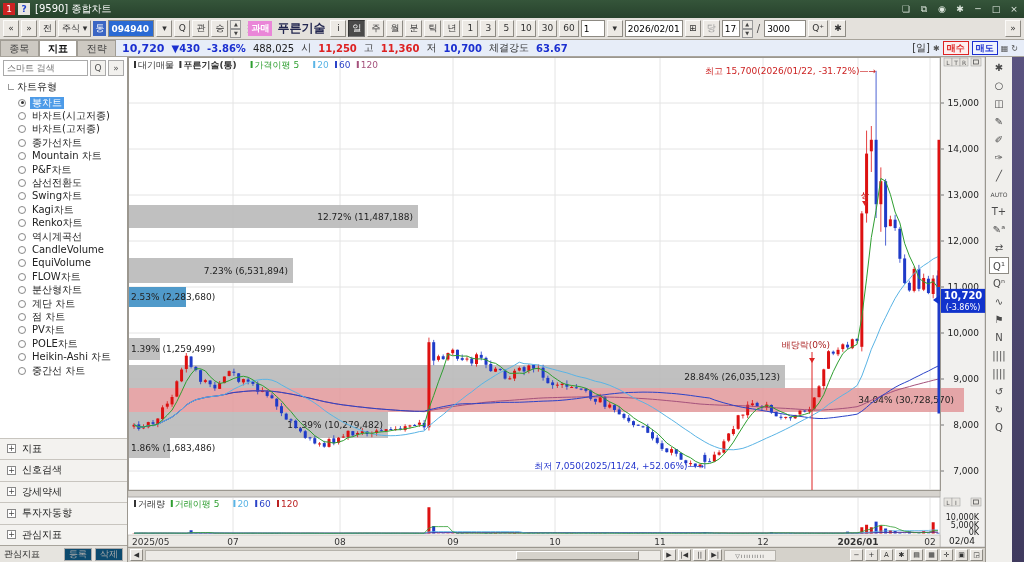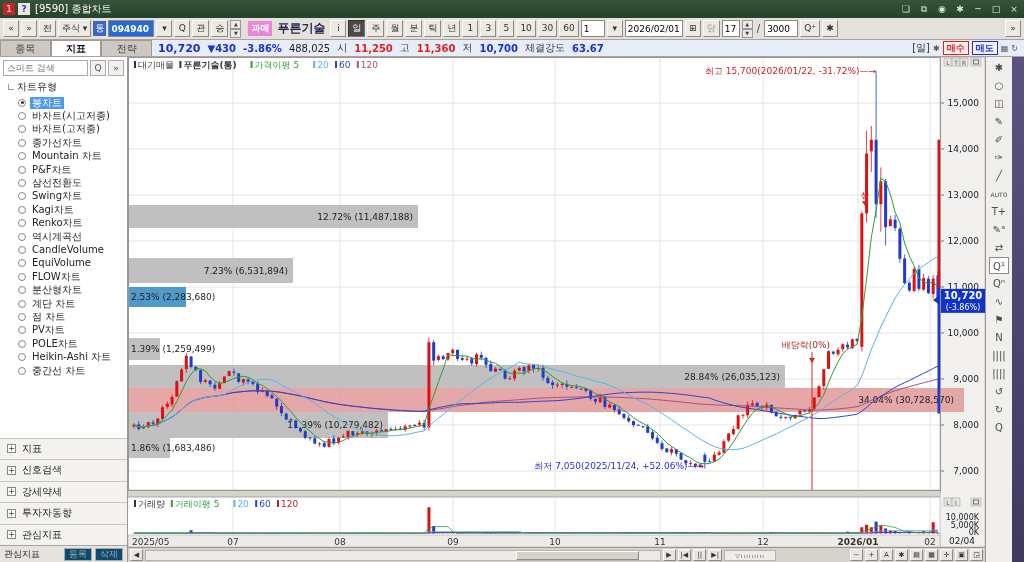--- a/index.html
+++ b/index.html
@@ -26,21 +26,21 @@
   .chip-badge { height:15px; padding:0 2px; background:#3b66c4; color:#fff; font-size:9px; line-height:15px; }
   .chip-warn { height:15px; padding:0 3px; background:#ea86d8; color:#fff; font-size:9px; line-height:15px; font-weight:bold; }
   .stock-name { font-size:12px; font-weight:bold; color:#22264f; padding:0 3px; }
   .spin { display:inline-flex; flex-direction:column; width:11px; height:17px; }
   .spin span { flex:1; font-size:5px; line-height:7px; text-align:center; background:#ece9e4; border:1px solid #999; color:#444; }
   .tsep { width:3px; color:#888; text-align:center; }
   .tslash { padding:0 2px; color:#444; }
 
   
   .inforow { height:17px; display:flex; align-items:stretch; flex:none; background:#d6d3ce; border-bottom:1px solid #a8a49c; }
-  .tabs { width:152px; display:flex; flex:none; }
+  .tabs { width:116px; display:flex; flex:none; }
   .tab { flex:1; text-align:center; font-size:10px; line-height:16px; background:#cdc9c2; border:1px solid #a09c94; border-bottom:none; color:#444; }
   .tab.active { background:#fff; font-weight:bold; color:#111; }
   .quote { flex:1; background:#e7edf8; display:flex; align-items:center; padding:0 6px; gap:7px; font-size:10px; }
   .q-price { color:#1b2fd0; font-weight:bold; font-size:11px; }
   .q-down { color:#1b2fd0; font-weight:bold; }
   .q-vol { color:#222; }
   .q-lab { color:#333; }
   .q-red { color:#d22; font-weight:bold; }
   .q-blue { color:#1b2fd0; font-weight:bold; }
   .q-right { margin-left:auto; display:flex; align-items:center; gap:3px; }
@@ -148,21 +148,21 @@
       <div class="tbtn">▾</div>
       <input class="tinp" value="2026/02/01" style="width: 58px;">
       <div class="tbtn">⊞</div>
       <div class="tbtn dis">당</div>
       <input class="tinp" value="170" style="width: 18px;">
       <div class="spin">
         <span>▲</span>
         <span>▼</span>
       </div>
       <div class="tslash">/</div>
-      <input class="tinp" value="3000" style="width: 34px;">
+      <input class="tinp" value="3000" style="width: 42px;">
       <div class="tbtn">Q⁺</div>
       <div class="tbtn">✱</div>
       <div class="tbtn" style="margin-left: auto;">»</div>
     </div>
 
   <div class="inforow">
     <div class="tabs" id="tabs">
         <div class="tab">종목</div>
         <div class="tab active">지표</div>
         <div class="tab">전략</div>

